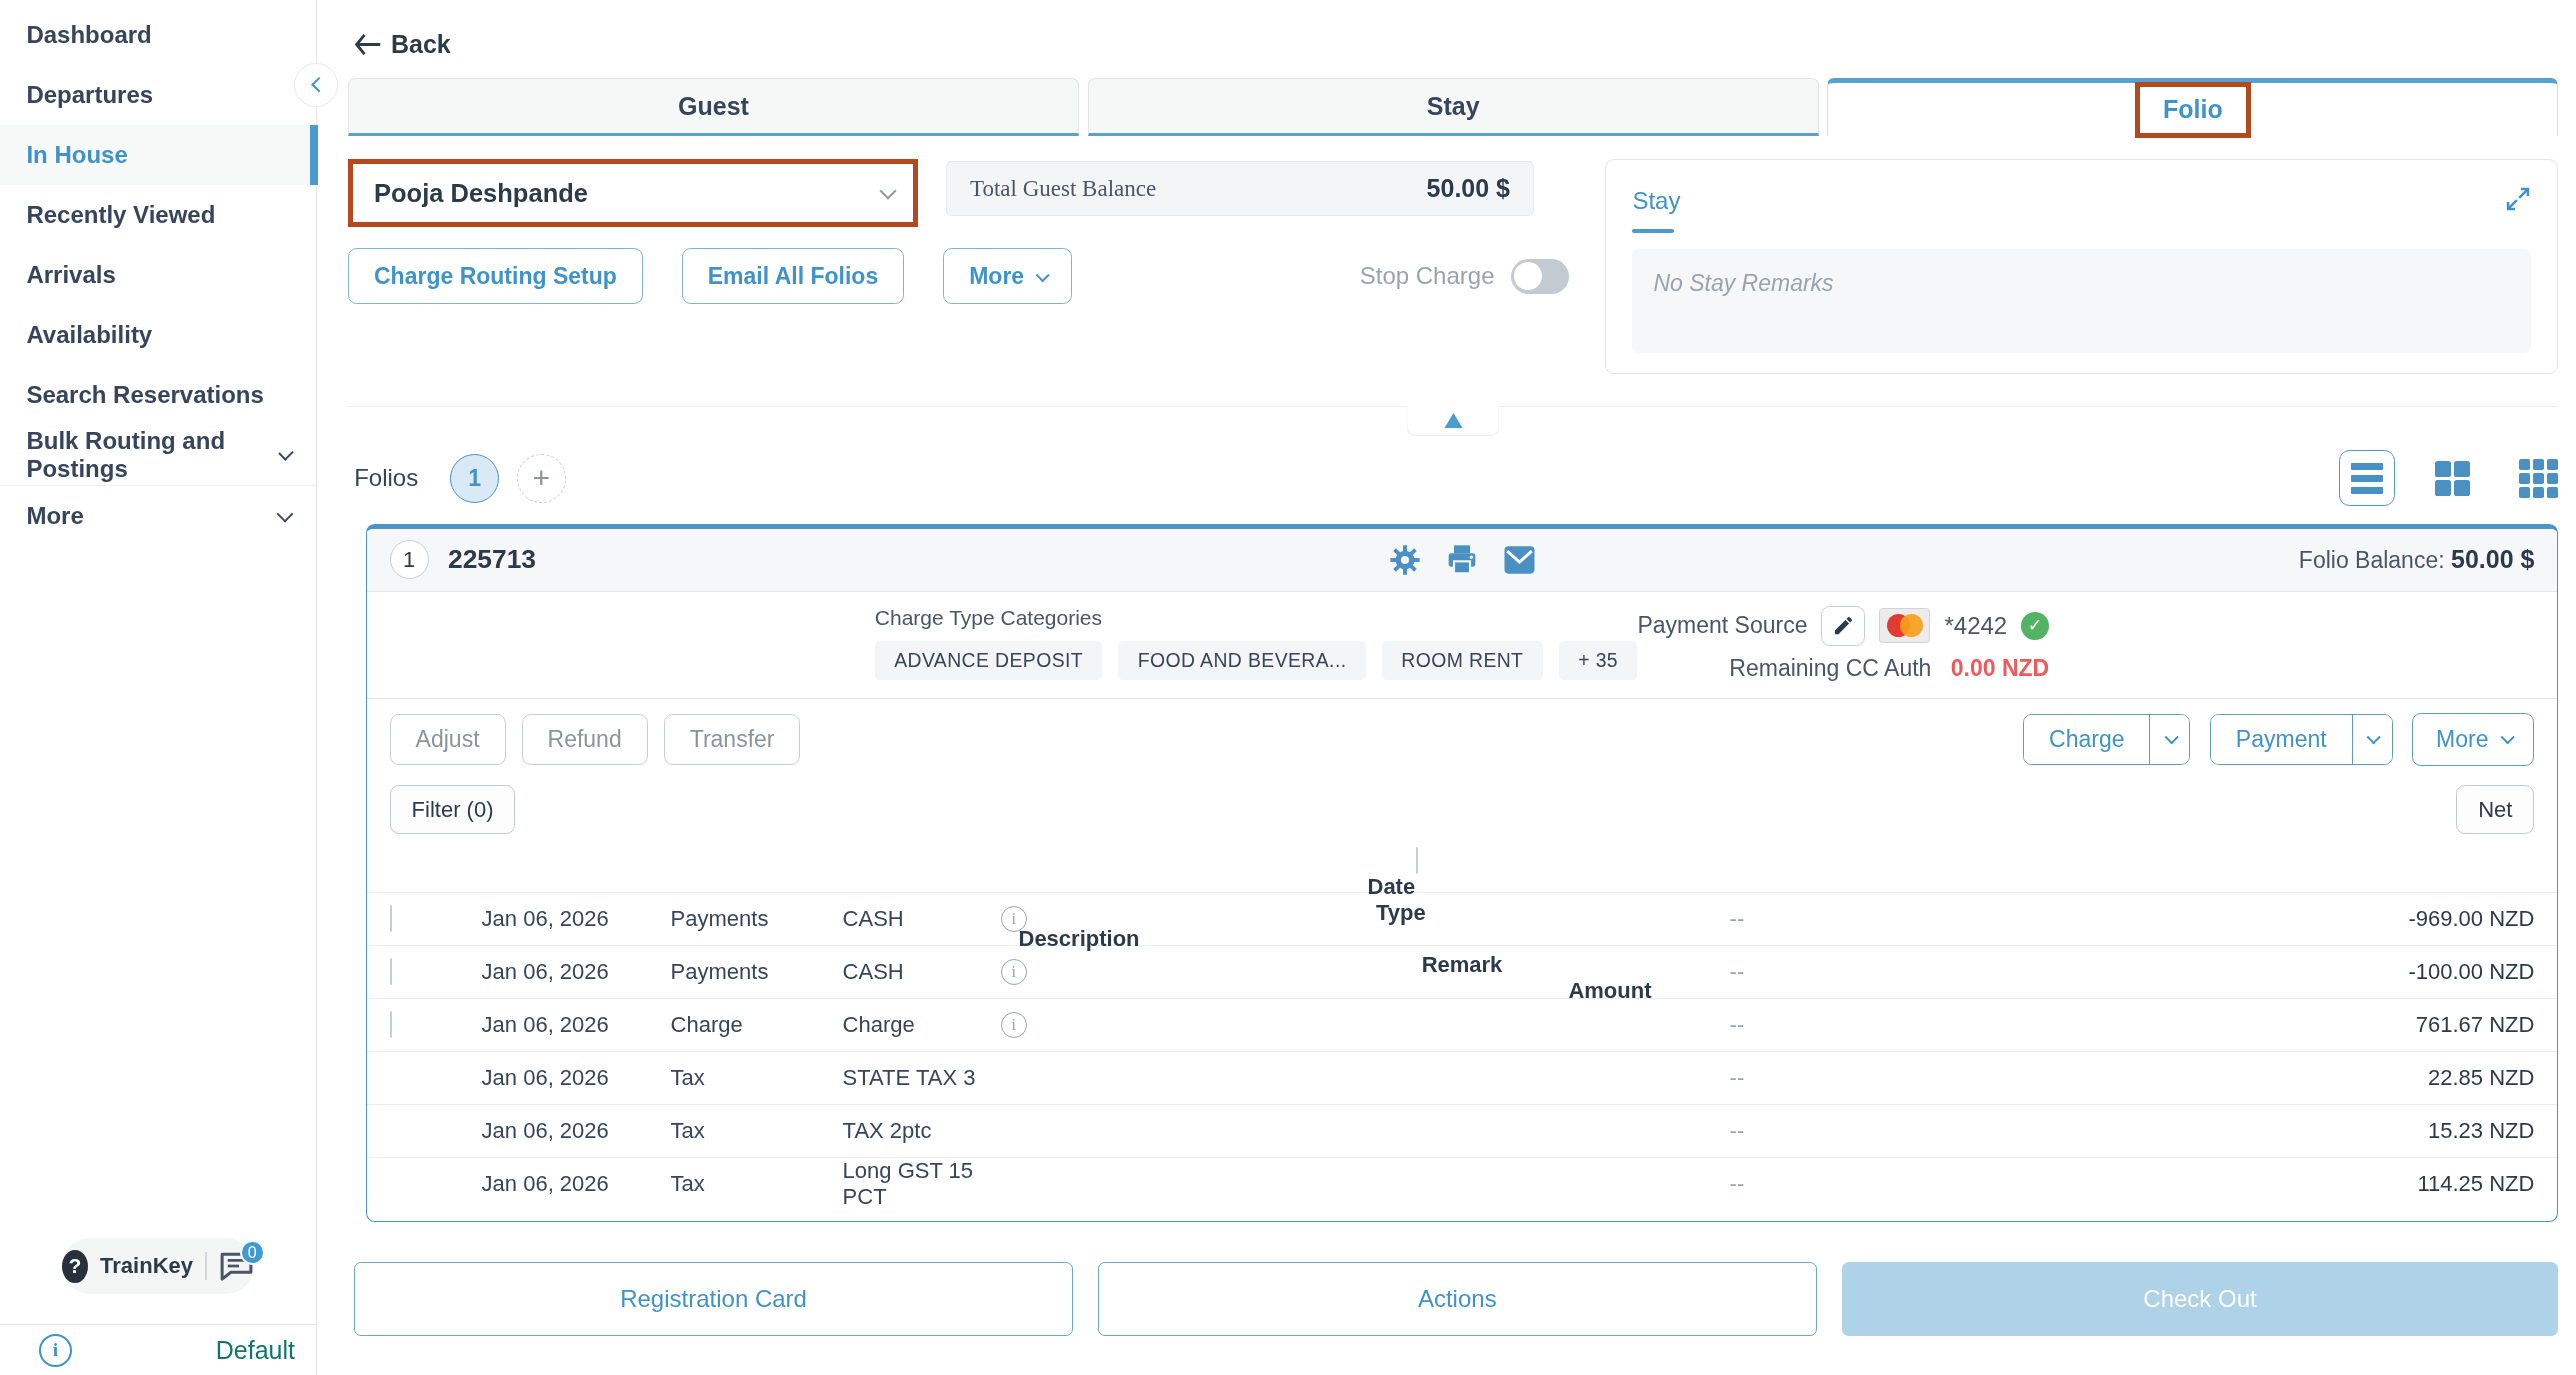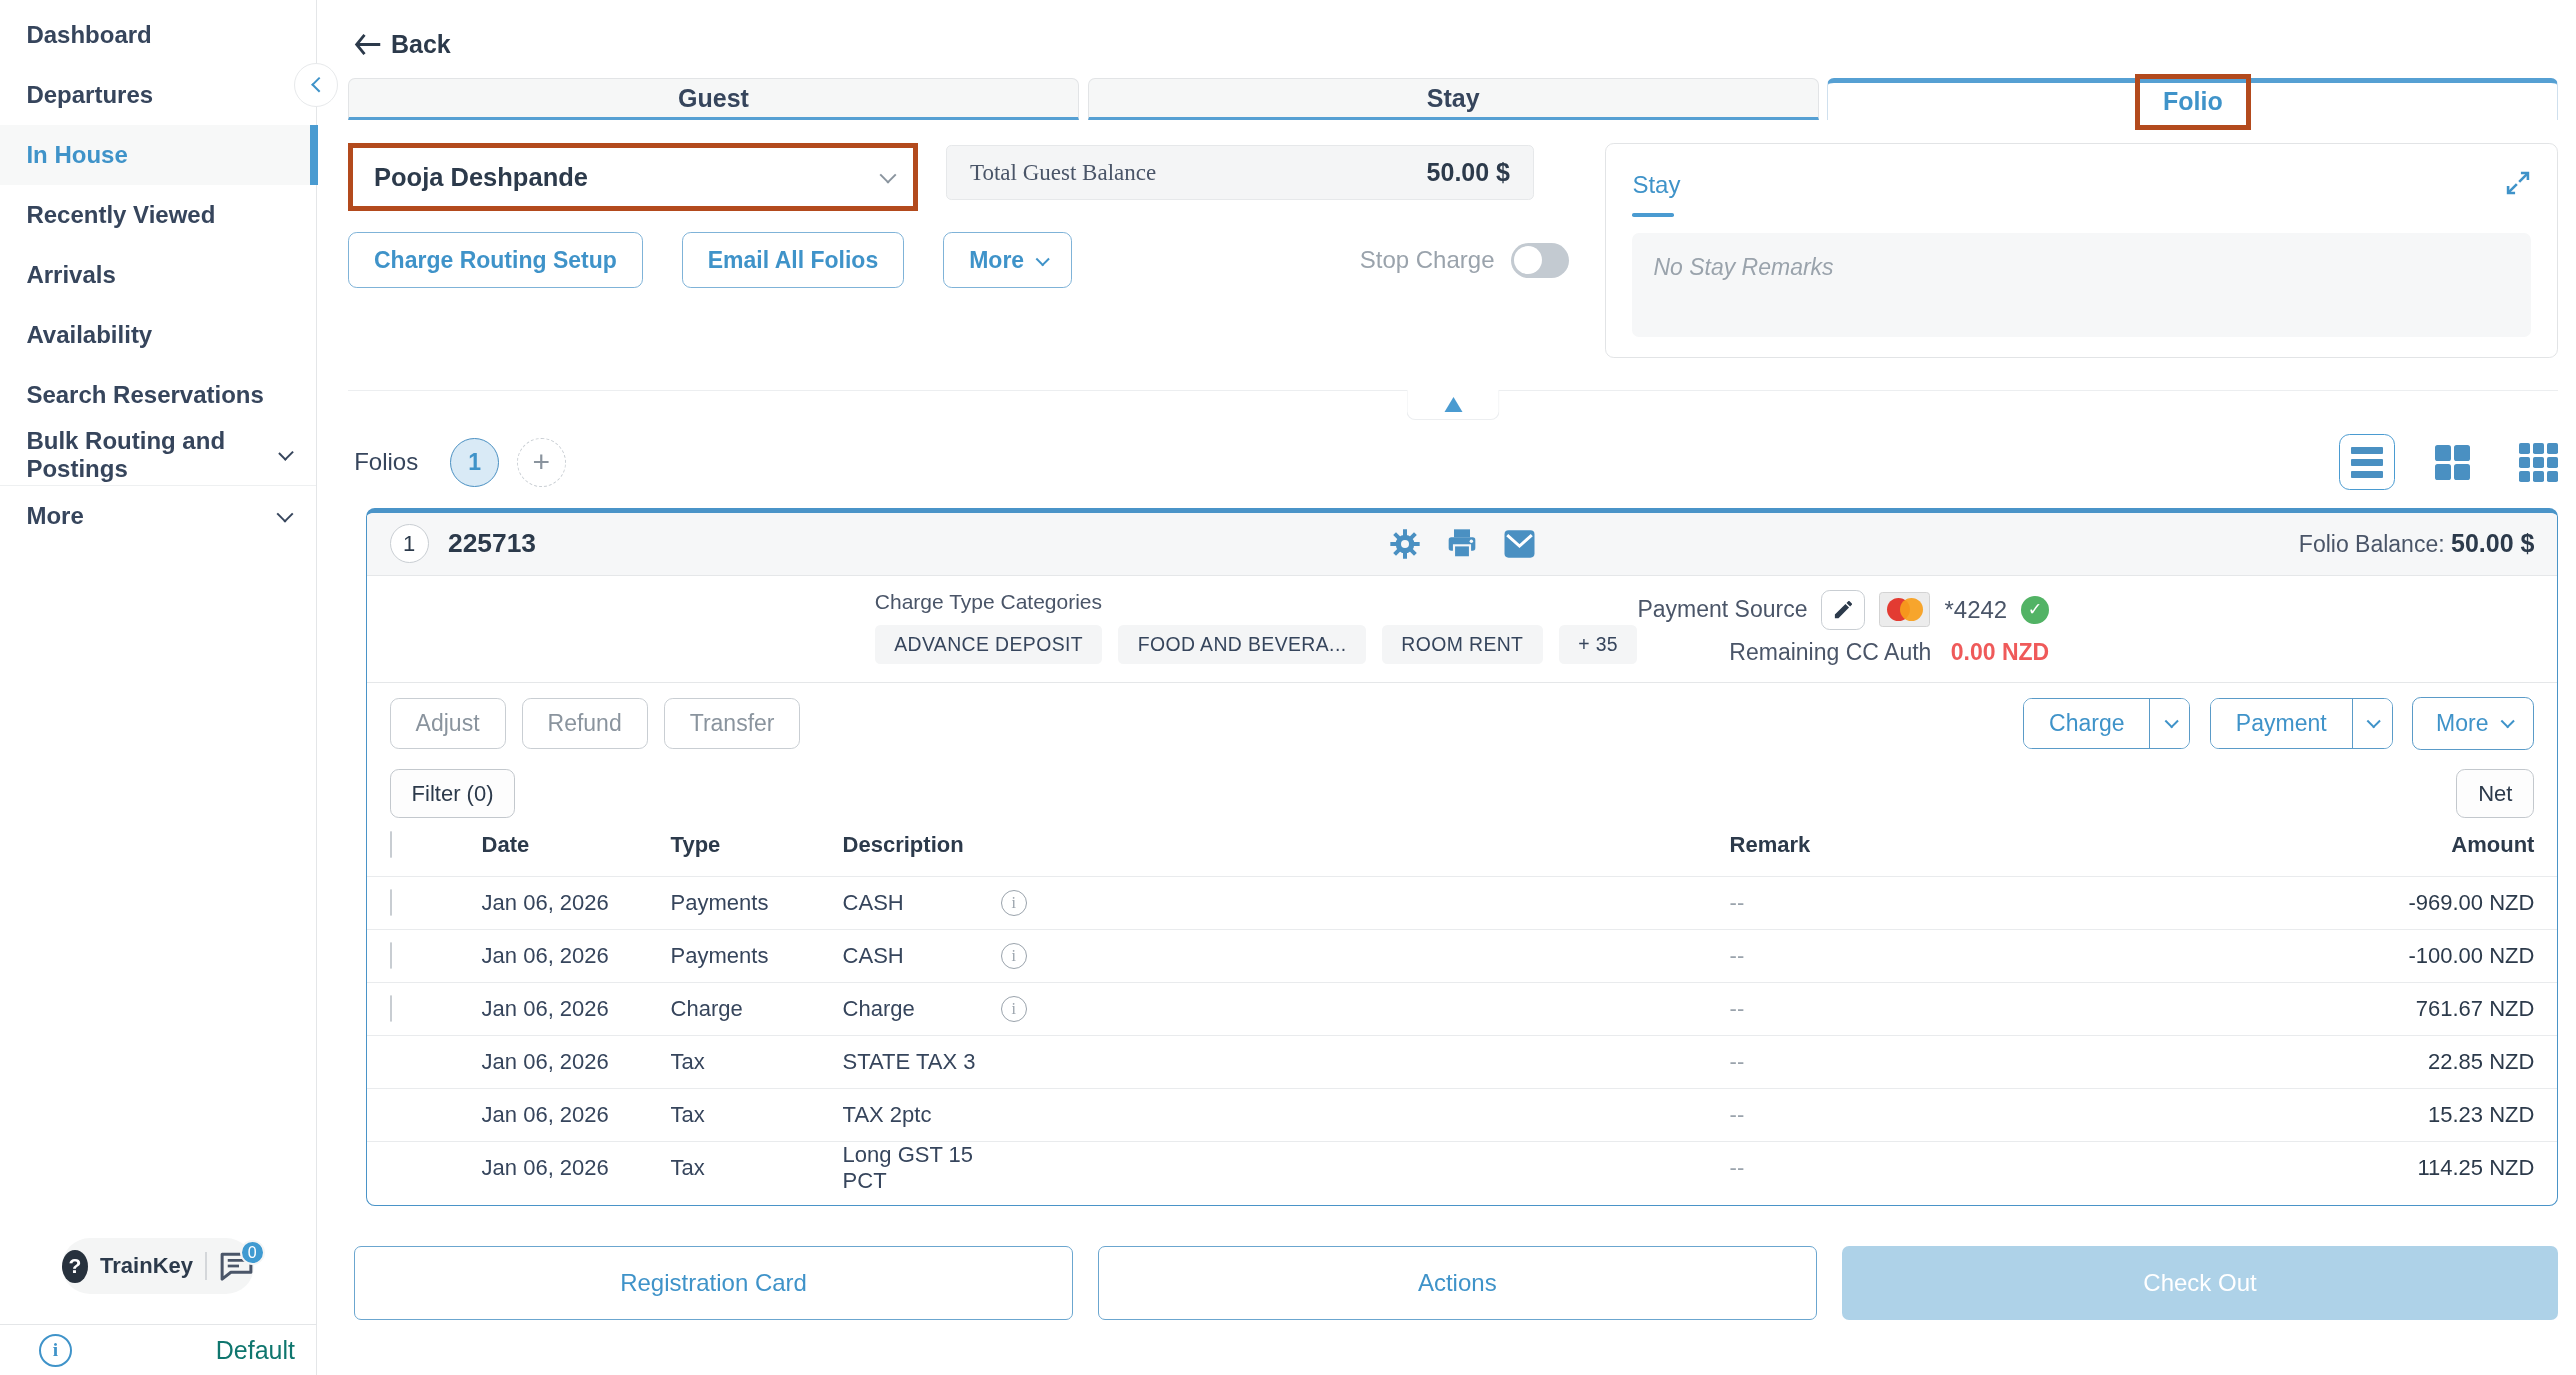--- a/index.html
+++ b/index.html
@@ -30,21 +30,21 @@
   .sidebar-bottom { border-top:1.8px solid #e4e6e8; height:51px; display:flex; align-items:center; justify-content:space-between; padding:0 21px 0 39px; }
   .info-circle { width:33px; height:33px; border-radius:50%; border:2.6px solid #3f93c9; color:#3f93c9; font-size:19.4px; font-weight:700; display:flex; align-items:center; justify-content:center; font-family:"Liberation Serif", serif; }
   .default-link { color:#0f766e; font-size:25px; }
 
   
   .main { flex:1; position:relative; padding:0 17.6px 0 31px; }
   .back-row { padding:30px 0 0 6.2px; }
   .back-link { display:inline-flex; align-items:center; gap:8.8px; font-size:25px; font-weight:700; color:#2c3a4b; cursor:pointer; }
 
   .tabs { display:flex; gap:8.8px; margin-top:19.4px; }
-  .tab { flex:1; height:42px; display:flex; align-items:center; justify-content:center; font-size:25px; font-weight:700; color:#36455c; background:#f6f7f7; border:0.9px solid #e2e4e6; border-bottom:3.5px solid #56a0d3; border-radius:7px 7px 0 0; cursor:pointer; }
+  .tab { flex:1; height:58px; display:flex; align-items:center; justify-content:center; font-size:25px; font-weight:700; color:#36455c; background:#f6f7f7; border:0.9px solid #e2e4e6; border-bottom:3.5px solid #56a0d3; border-radius:7px 7px 0 0; cursor:pointer; }
   .tab.active { background:#fff; color:#3f93c9; border:1.8px solid #cfe0ee; border-top:5.3px solid #56a0d3; border-bottom:none; }
   .annot { border:5.3px solid #b34a1d; }
   .tab .annot { padding:8.8px 23px; }
 
   .top-section { display:flex; margin-top:23px; }
   .top-left { width:1224px; flex-shrink:0; }
   .guest-row { display:flex; gap:28px; }
   .guest-select-wrap { width:570px; }
   .guest-select { height:58px; background:#fff; display:flex; align-items:center; justify-content:space-between; padding:0 21px; cursor:pointer; }
   .guest-select .name { font-size:25.5px; font-weight:700; color:#2c3a4b; }
@@ -115,21 +115,21 @@
   .right-actions { margin-left:auto; display:flex; align-items:center; gap:19.4px; }
   .split-btn { display:flex; border:1.8px solid #5a9bc8; border-radius:8.8px; overflow:hidden; }
   .split-main { height:49px; padding:0 25px; display:flex; align-items:center; color:#3f93c9; font-size:23px; cursor:pointer; background:#fff; }
   .split-chev { width:40px; border-left:1.8px solid #5a9bc8; display:flex; align-items:center; justify-content:center; color:#3f93c9; cursor:pointer; background:#fff; }
   .split-chev .chev, .more-b .chev { width:9.7px; height:9.7px; border-width:2.6px; }
   .more-b { height:53px; border:1.8px solid #5a9bc8; border-radius:8.8px; background:#fff; color:#3f93c9; font-size:23px; display:inline-flex; align-items:center; gap:12.3px; padding:0 23px; cursor:pointer; }
 
   .filter-row { display:flex; justify-content:space-between; padding:7px 23px 14px; }
   .outline-btn { height:49px; padding:0 21px; border:0.9px solid #c3c8cd; border-radius:8.8px; background:#fdfdfd; color:#2c3a4b; font-size:22px; display:inline-flex; align-items:center; cursor:pointer; }
 
-  .thead { display:flex; align-items:flex-start; height:44px; padding:0 23px; font-weight:700; font-size:22px; color:#2c3a4b; }
+  .thead { display:flex; align-items:center; height:44px; padding:0 23px; font-weight:700; font-size:22px; color:#2c3a4b;flex-direction:column; }
   .trow { display:flex; align-items:center; height:53px; padding:0 23px; border-top:0.9px solid #e9ebed; font-size:22px; color:#36455c; }
   .col-check { width:92px; }
   .col-date { width:189px; }
   .col-type { width:172px; }
   .col-desc { width:887px; display:flex; align-items:center; }
   .desc-text { display:inline-block; width:158px; }
   .col-remark { flex:1; color:#9aa3ac; }
   .thead .col-remark { color:#2c3a4b; }
   .col-amount { width:379px; text-align:right; color:#2c3a4b; }
   .checkbox { width:25px; height:25px; border:0.9px solid #c8cdd2; border-radius:4.4px; background:#fbfbfb; cursor:pointer; }

